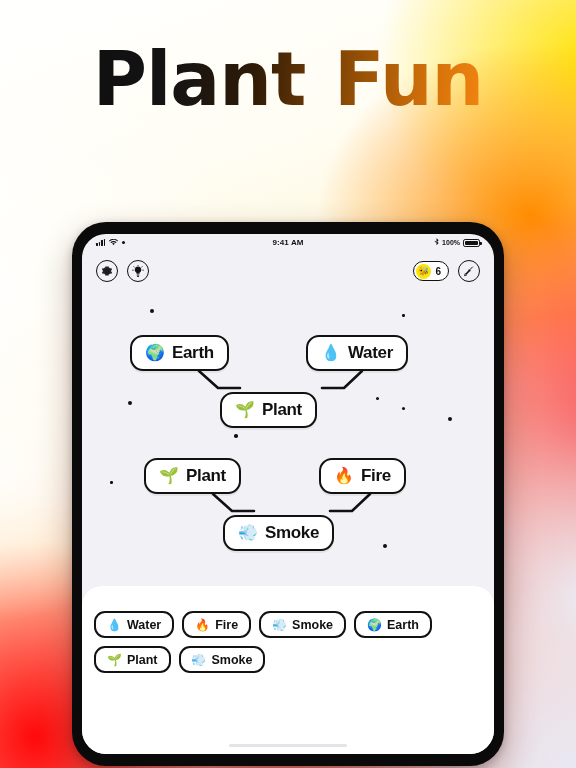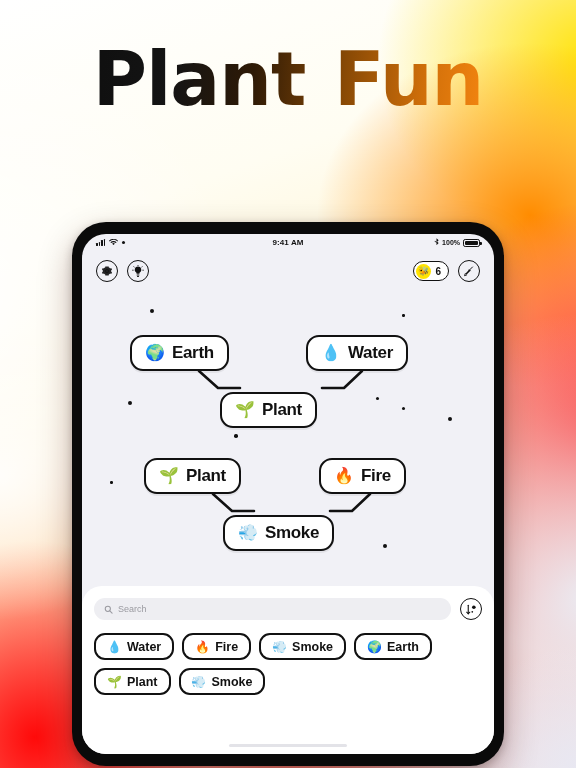--- a/index.html
+++ b/index.html
@@ -346,37 +346,20 @@
             <span class="label">Fire</span>
           </div>
           <div class="card" style="left: 141px; top: 224px;">
             <span class="emoji">💨</span>
             <span class="label">Smoke</span>
           </div>
         </div>
     </div>
 
     <div class="drawer">
-      <div class="search-row">
-        <div class="search-box">
-          <svg width="9" height="9" viewBox="0 0 16 16" fill="none" stroke="#9b9ba1" stroke-width="1.9">
-            <circle cx="6.8" cy="6.8" r="4.6"></circle>
-            <path d="M10.3 10.3 14.4 14.4" stroke-linecap="round"></path>
-          </svg>
-          <span class="ph">Search</span>
-        </div>
-        <div class="sort-btn">
-          <svg width="13" height="13" viewBox="0 0 20 20" fill="none" stroke="#111" stroke-width="1.7" stroke-linecap="round">
-            <path d="M5 3.4v13.2"></path>
-            <path d="M2.6 14.2 5 16.6l2.4-2.4"></path>
-            <circle cx="13.6" cy="6.6" r="2.8" fill="#111" stroke="none"></circle>
-            <circle cx="11.2" cy="13.6" r="1.3" fill="#111" stroke="none"></circle>
-          </svg>
-        </div>
-      </div>
       <div class="chips" id="chips">
           <div class="chip">
             <span class="emoji">💧</span>
             <span>Water</span>
           </div>
           <div class="chip">
             <span class="emoji">🔥</span>
             <span>Fire</span>
           </div>
           <div class="chip">

